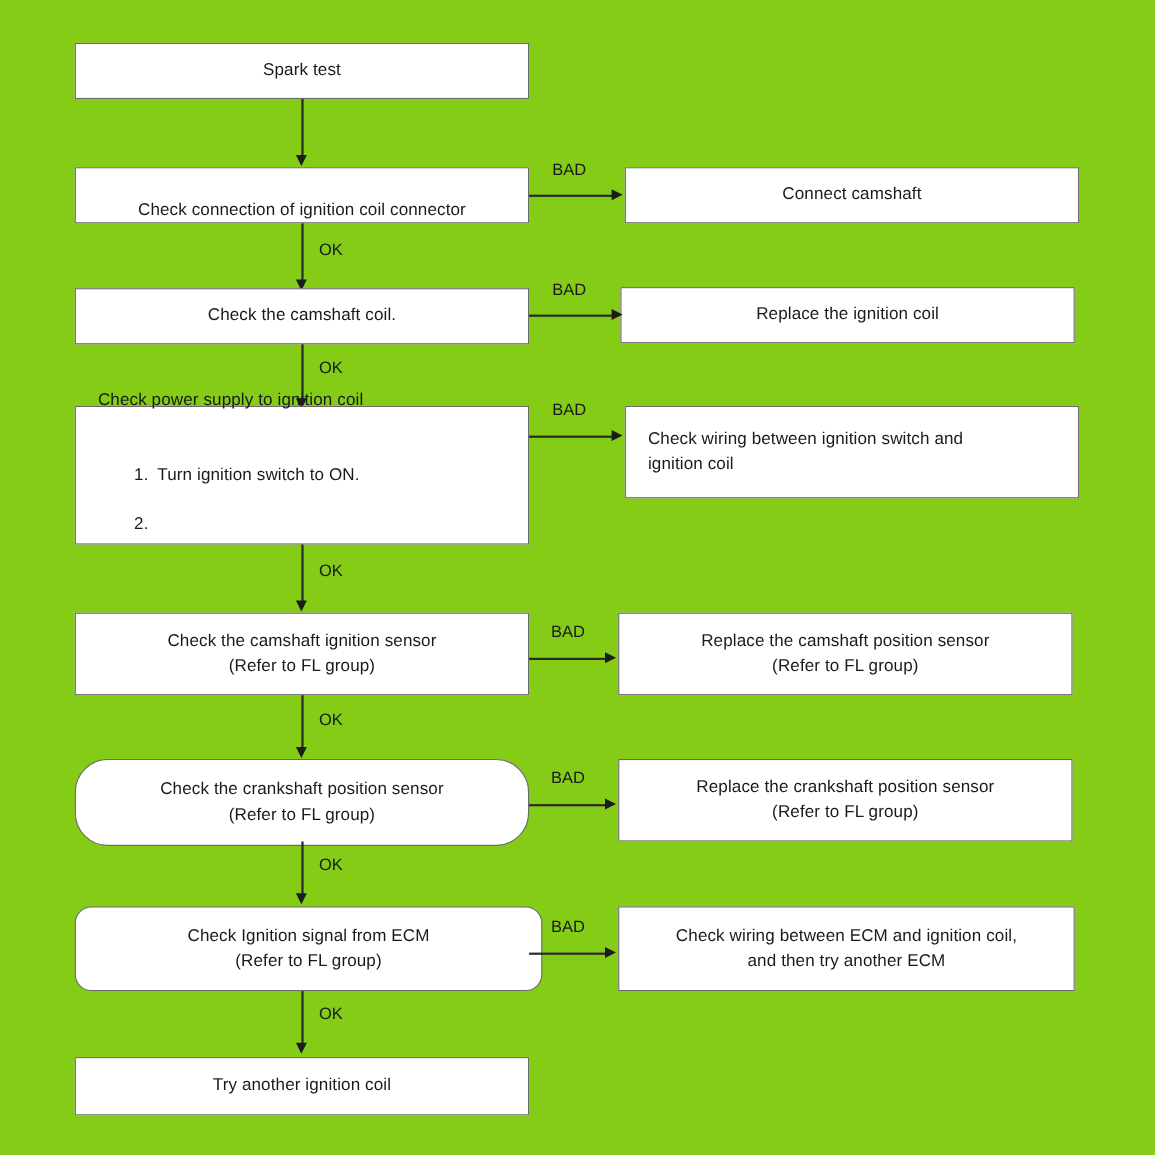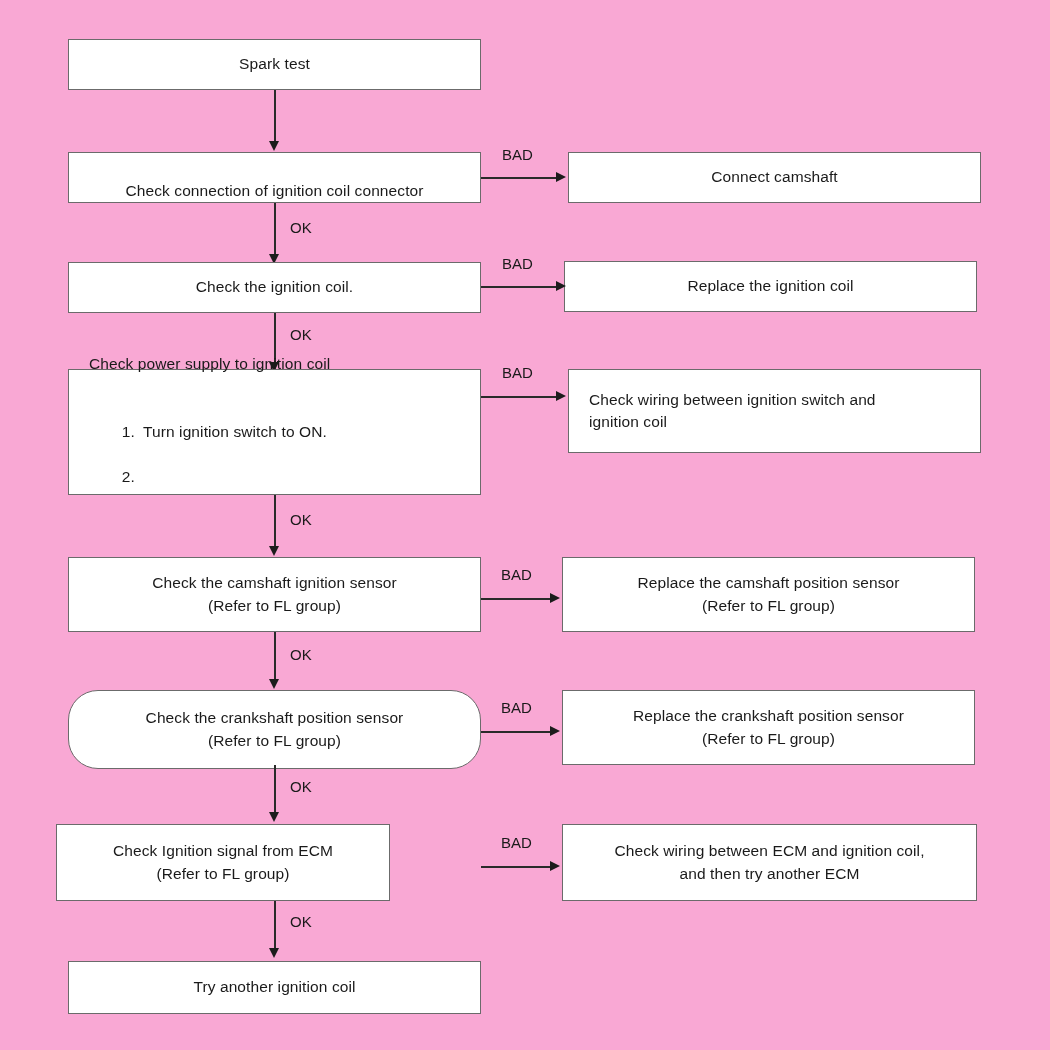--- a/index.html
+++ b/index.html
@@ -9,21 +9,21 @@
     background: #ffffff;
   }
   body {
     font-family: "Liberation Sans", sans-serif;
     color: #000000;
   }
   #canvas {
     position: relative;
     width: 1050px;
     height: 1050px;
-    background: #f9a8d4;
+    background: #84cc16;
     overflow: hidden;
   }
   .node {
     position: absolute;
     box-sizing: border-box;
     background: #ffffff;
     border: 1.5px solid #6b6b6b;
     display: flex;
     align-items: center;
     justify-content: center;
@@ -127,21 +127,21 @@
 
   <div class="hline" style="left:481px; top:177px; width:76px;"></div>
   <div class="arrow-right" style="left:556px; top:172.2px;"></div>
   <div class="edge-label" style="left:502px; top:146px;">BAD</div>
 
   <div class="vline" style="left:274px; top:203px; width:1.6px; height:52px;"></div>
   <div class="arrow-down" style="left:269.2px; top:254px;"></div>
   <div class="edge-label" style="left:290px; top:219px;">OK</div>
 
   <div class="node" style="left:68px; top:262px; width:413px; height:51px;">
-    <span class="inner">Check the ignition coil.</span>
+    <span class="inner">Check the camshaft coil.</span>
   </div>
 
   <div class="node" style="left:564px; top:261px; width:413px; height:51px;">
     <span class="inner">Replace the ignition coil</span>
   </div>
 
   <div class="hline" style="left:481px; top:286px; width:76px;"></div>
   <div class="arrow-right" style="left:556px; top:281.2px;"></div>
   <div class="edge-label" style="left:502px; top:255px;">BAD</div>
 
@@ -206,21 +206,21 @@
   </div>
 
   <div class="hline" style="left:481px; top:731px; width:70px;"></div>
   <div class="arrow-right" style="left:550px; top:726.2px;"></div>
   <div class="edge-label" style="left:501px; top:699px;">BAD</div>
 
   <div class="vline" style="left:274px; top:765px; width:1.6px; height:50px;"></div>
   <div class="arrow-down" style="left:269.2px; top:812px;"></div>
   <div class="edge-label" style="left:290px; top:778px;">OK</div>
 
-  <div class="node" style="left:56px; top:824px; width:334px; height:77px;">
+  <div class="node" style="left:68px; top:824px; width:425px; height:77px;border-radius:15px;">
     <span class="inner">Check Ignition signal from ECM
 (Refer to FL group)</span>
   </div>
 
   <div class="node" style="left:562px; top:824px; width:415px; height:77px;">
     <span class="inner">Check wiring between ECM and ignition coil,
 and then try another ECM</span>
   </div>
 
   <div class="hline" style="left:481px; top:866px; width:70px;"></div>

